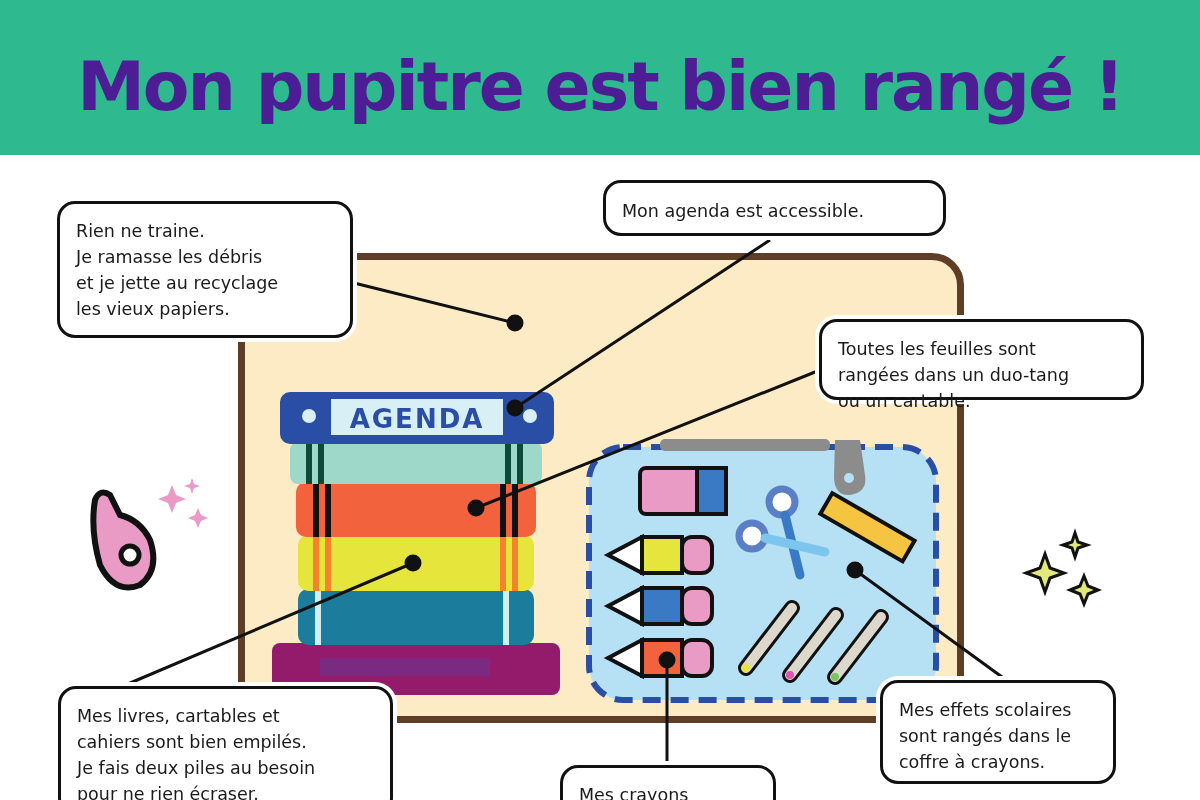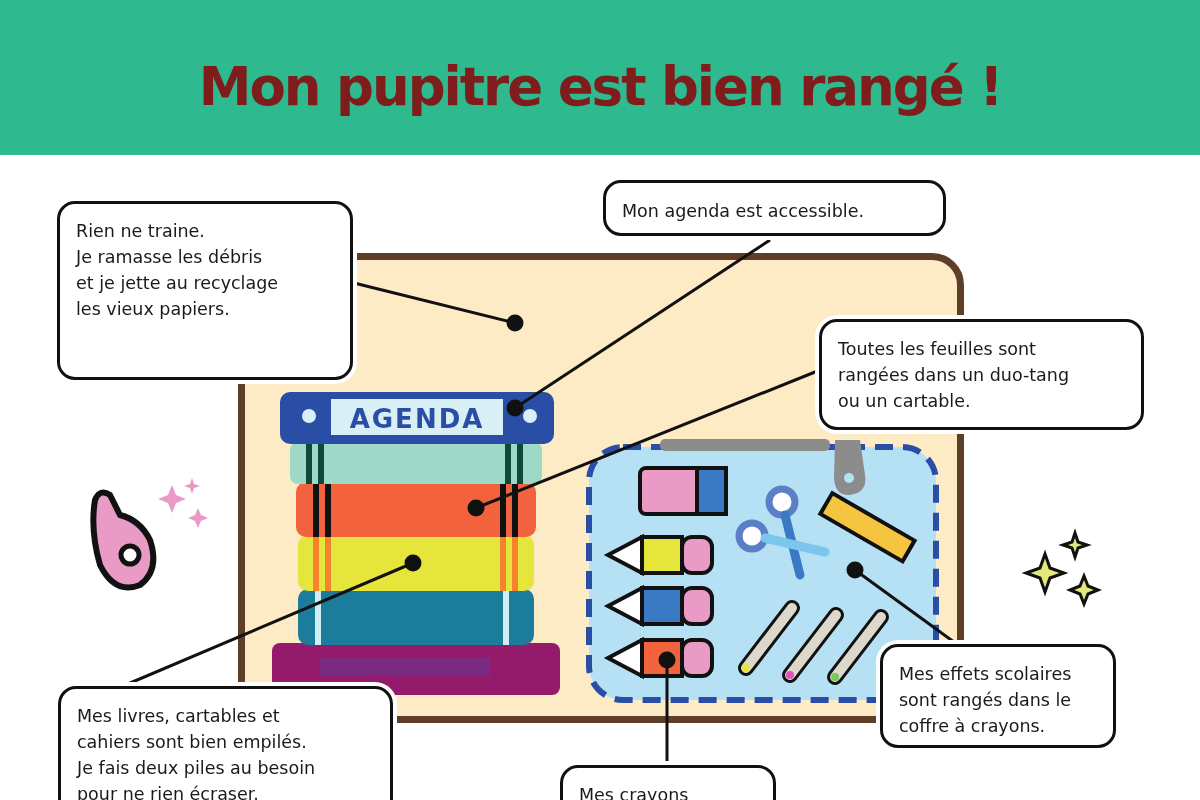--- a/index.html
+++ b/index.html
@@ -1,19 +1,19 @@
 <!DOCTYPE html>
 <html><head>
 <meta charset="utf-8">
 <style>
   * { box-sizing: border-box; margin: 0; padding: 0; }
   html, body { width: 1200px; height: 800px; overflow: hidden; background: #ffffff; }
   body { position: relative; font-family: "DejaVu Sans", sans-serif; }
   .header { position: absolute; left: 0; top: 0; width: 1200px; height: 155px; background: #2fb98f; display: flex; align-items: center; justify-content: center; }
-  .header h1 { font-family: "DejaVu Sans", sans-serif; font-weight: bold; font-size: 53px; letter-spacing: -2px; color: #7f1d1d; margin-top: 18px; }
+  .header h1 { font-family: "DejaVu Sans", sans-serif; font-weight: bold; font-size: 68px; letter-spacing: -2px; color: #4c1d95; margin-top: 18px; }
   .desk { position: absolute; left: 238px; top: 253px; width: 726px; height: 470px; background: #fcebc4; border: 7px solid #5e3e26; border-radius: 32px; }
   .illus { position: absolute; left: 0; top: 0; width: 1200px; height: 800px; pointer-events: none; }
   .bubble { position: absolute; background: #fff; border: 3px solid #111; border-radius: 18px; color: #1a1a1a; font-family: "DejaVu Sans", sans-serif; font-size: 17.5px; line-height: 26px; padding: 14px 16px; white-space: pre-line; box-shadow: 0 0 0 4px #fff; }
 </style>
 </head>
 <body>
 
 <div class="header">
   <h1>Mon pupitre est bien rangé !</h1>
 </div>
@@ -122,28 +122,28 @@
       <circle cx="476" cy="508" r="7"></circle>
     <line x1="90" y1="700" x2="413" y2="563"></line>
       <circle cx="413" cy="563" r="7"></circle>
     <line x1="667" y1="660" x2="667" y2="770"></line>
       <circle cx="667" cy="660" r="7"></circle>
     <line x1="855" y1="570" x2="1020" y2="690"></line>
       <circle cx="855" cy="570" r="7"></circle>
   </g>
 </svg>
 
-<div class="bubble" style="left:57px; top:201px; width:296px; height:179px;">Rien ne traine.
+<div class="bubble" style="left:57px; top:201px; width:296px; height:137px;">Rien ne traine.
 Je ramasse les débris
 et je jette au recyclage
 les vieux papiers.</div>
 <div class="bubble" style="left:603px; top:180px; width:343px; height:56px; padding-top:15px;">Mon agenda est accessible.</div>
-<div class="bubble" style="left:819px; top:319px; width:325px; height:111px;">Toutes les feuilles sont
+<div class="bubble" style="left:819px; top:319px; width:325px; height:81px;">Toutes les feuilles sont
 rangées dans un duo-tang
 ou un cartable.</div>
 <div class="bubble" style="left:58px; top:686px; width:335px; height:130px;">Mes livres, cartables et
 cahiers sont bien empilés.
 Je fais deux piles au besoin
 pour ne rien écraser.</div>
 <div class="bubble" style="left:560px; top:765px; width:216px; height:60px;">Mes crayons</div>
-<div class="bubble" style="left:880px; top:644px; width:236px; height:104px;">Mes effets scolaires
+<div class="bubble" style="left:880px; top:680px; width:236px; height:104px;">Mes effets scolaires
 sont rangés dans le
 coffre à crayons.</div>
 
 </body></html>

